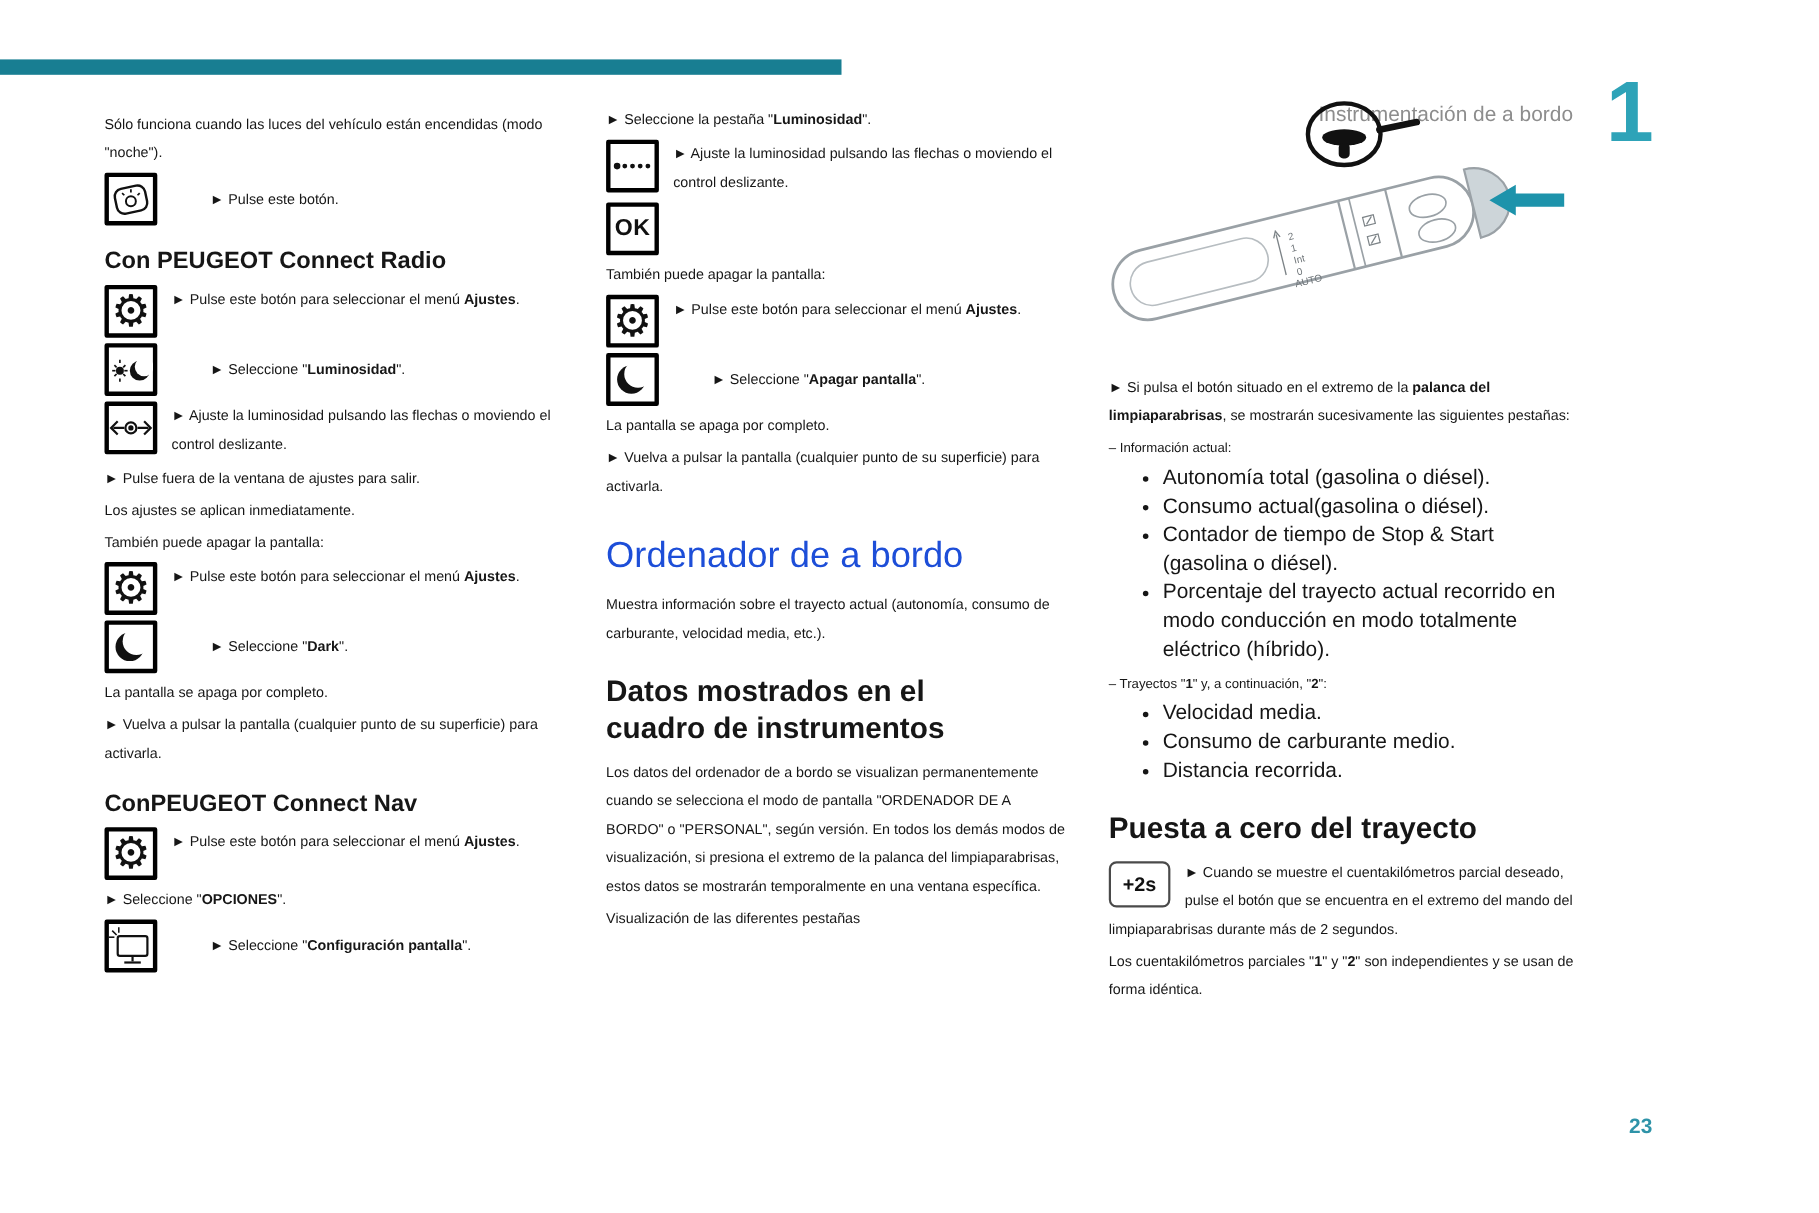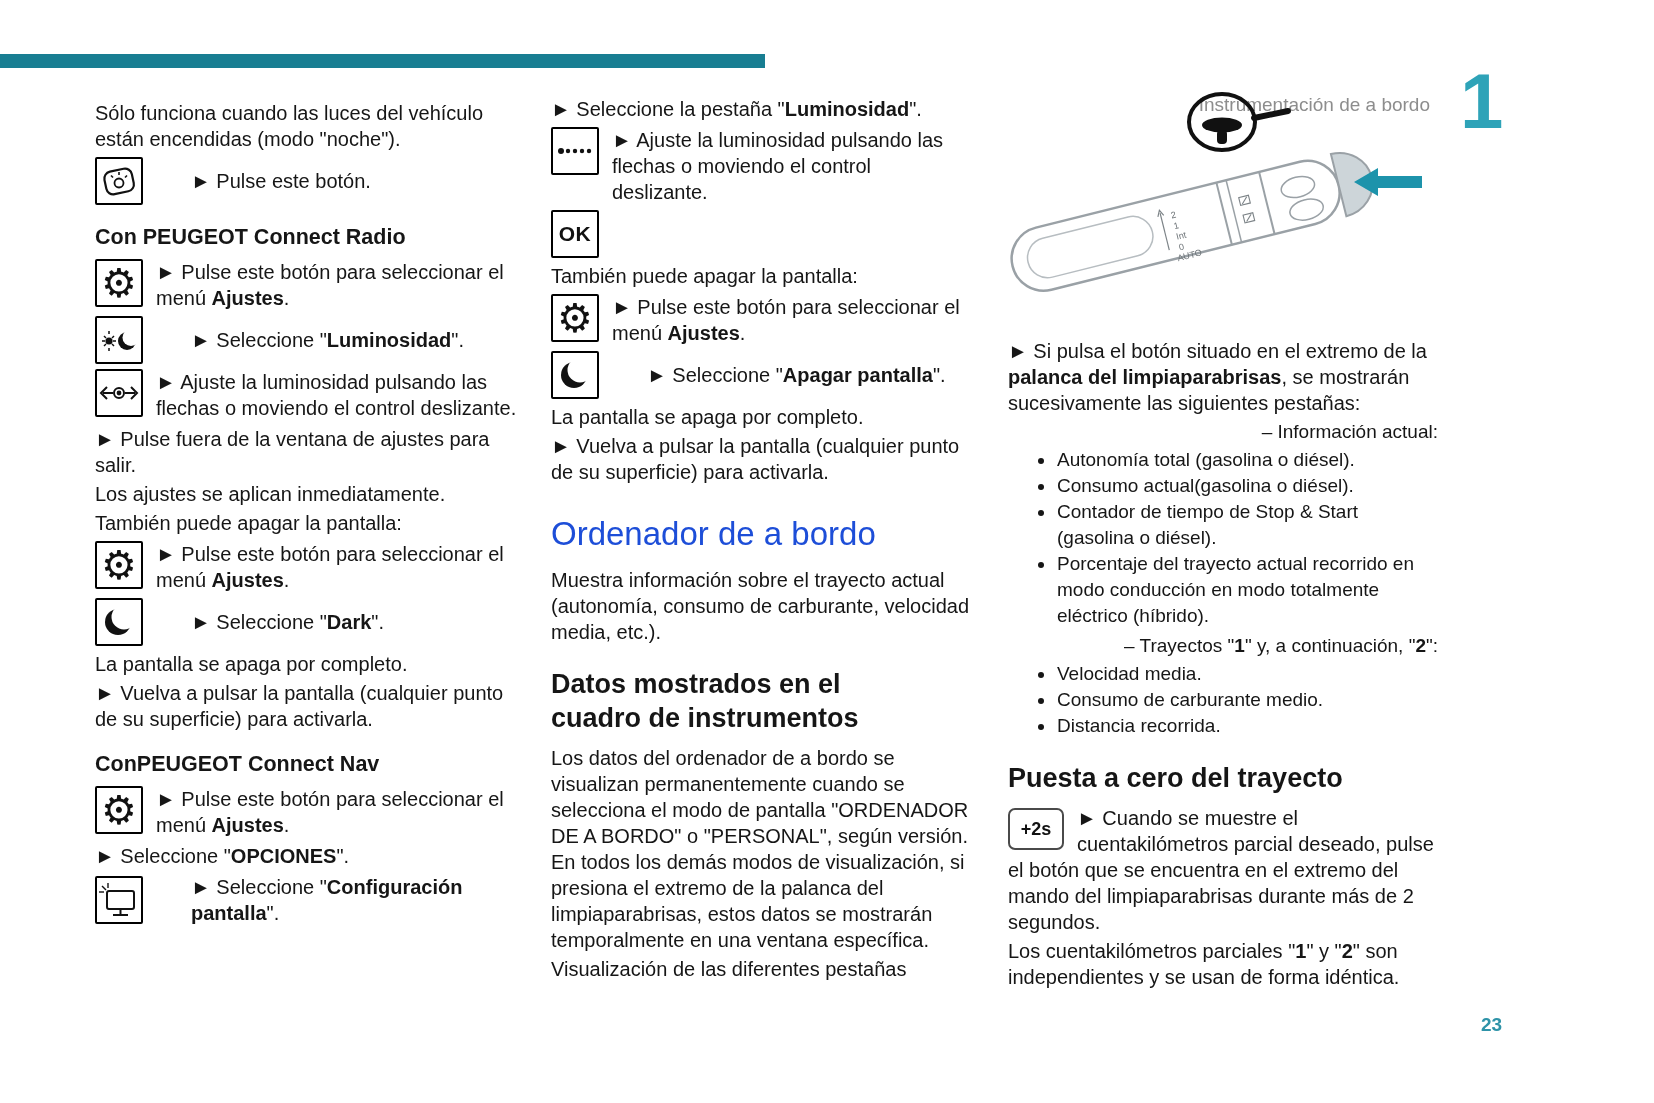--- a/index.html
+++ b/index.html
@@ -10,40 +10,40 @@
   .topbar { position:absolute; left:0; top:54px; width:765px; height:14px; }
   .header-label { position:absolute; top:46px; right:224px; font-size:19px; color:#8d8d8d;margin-top:48px; }
   .chapter-num { position:absolute; top:62px; left:1460px; font-size:78px; font-weight:bold; line-height:1; }
   .page-num { position:absolute; top:1014px; left:1481px; font-size:19px; font-weight:bold; }
 
   .col { position:absolute; }
   .col1 { left:95px;  top:100px; width:424px; }
   .col2 { left:551px; top:96px;  width:420px; }
   .col3 { left:1008px; top:84px; width:430px; }
 
-  p.body { font-size:20px; line-height:26px; margin:0 0 3px 0; }
+  p.body { font-size:13px; line-height:26px; margin:0 0 3px 0; }
   .h3 { font-size:21.5px; font-weight:bold; margin:20px 0 9px 0; }
   .h1gray { font-size:33px; font-weight:400; color:#1d4ed8; margin:30px 0 14px 0; }
   .h2 { font-size:27px; font-weight:bold; line-height:34px; margin:22px 0 10px 0; }
   .h2.sub { max-width:372px; }
   .bold-line { font-weight:normal; }
 
   .icon-row { display:flex; gap:13px; margin:5px 0; align-items:flex-start; }
   .icon-row.center { align-items:center;gap:48px; }
   .icon-row p.body { flex:1; margin:0; }
-  .icon-box { flex:0 0 auto; width:48px; height:48px; border:2px solid #000000; background:#fff;
+  .icon-box { flex:0 0 auto; width:48px; height:48px; border:4px solid #000000; background:#fff;
               display:flex; align-items:center; justify-content:center; border-radius:2px; }
   .float-icon { float:left; margin:3px 13px 3px 0; }
 
   .gear-glyph::before { content:"\2699"; font-size:40px; line-height:1; color:#111; }
   .ok-label { font-weight:bold; font-size:21px; letter-spacing:.5px; color:#111; }
   .plus2s-box { border:2px solid #4a4a4a; border-radius:7px; width:56px; height:42px; }
   .plus2s-label { font-weight:bold; font-size:18px; color:#111; }
 
-  .dash { font-size:19px; line-height:26px; margin:2px 0;text-align:right; }
+  .dash { font-size:12px; line-height:26px; margin:2px 0; }
   ul.bullets { list-style:disc; margin:2px 0 4px 0; padding-left:48px; }
   ul.bullets li { font-size:19px; line-height:26px; padding-left:1px; }
 
   .illustration { width:430px; height:240px; margin:0 0 10px 0; }
   .clearfix::after { content:""; display:block; clear:both; }
 </style>
 </head>
 <body>
 
 <div class="page">

